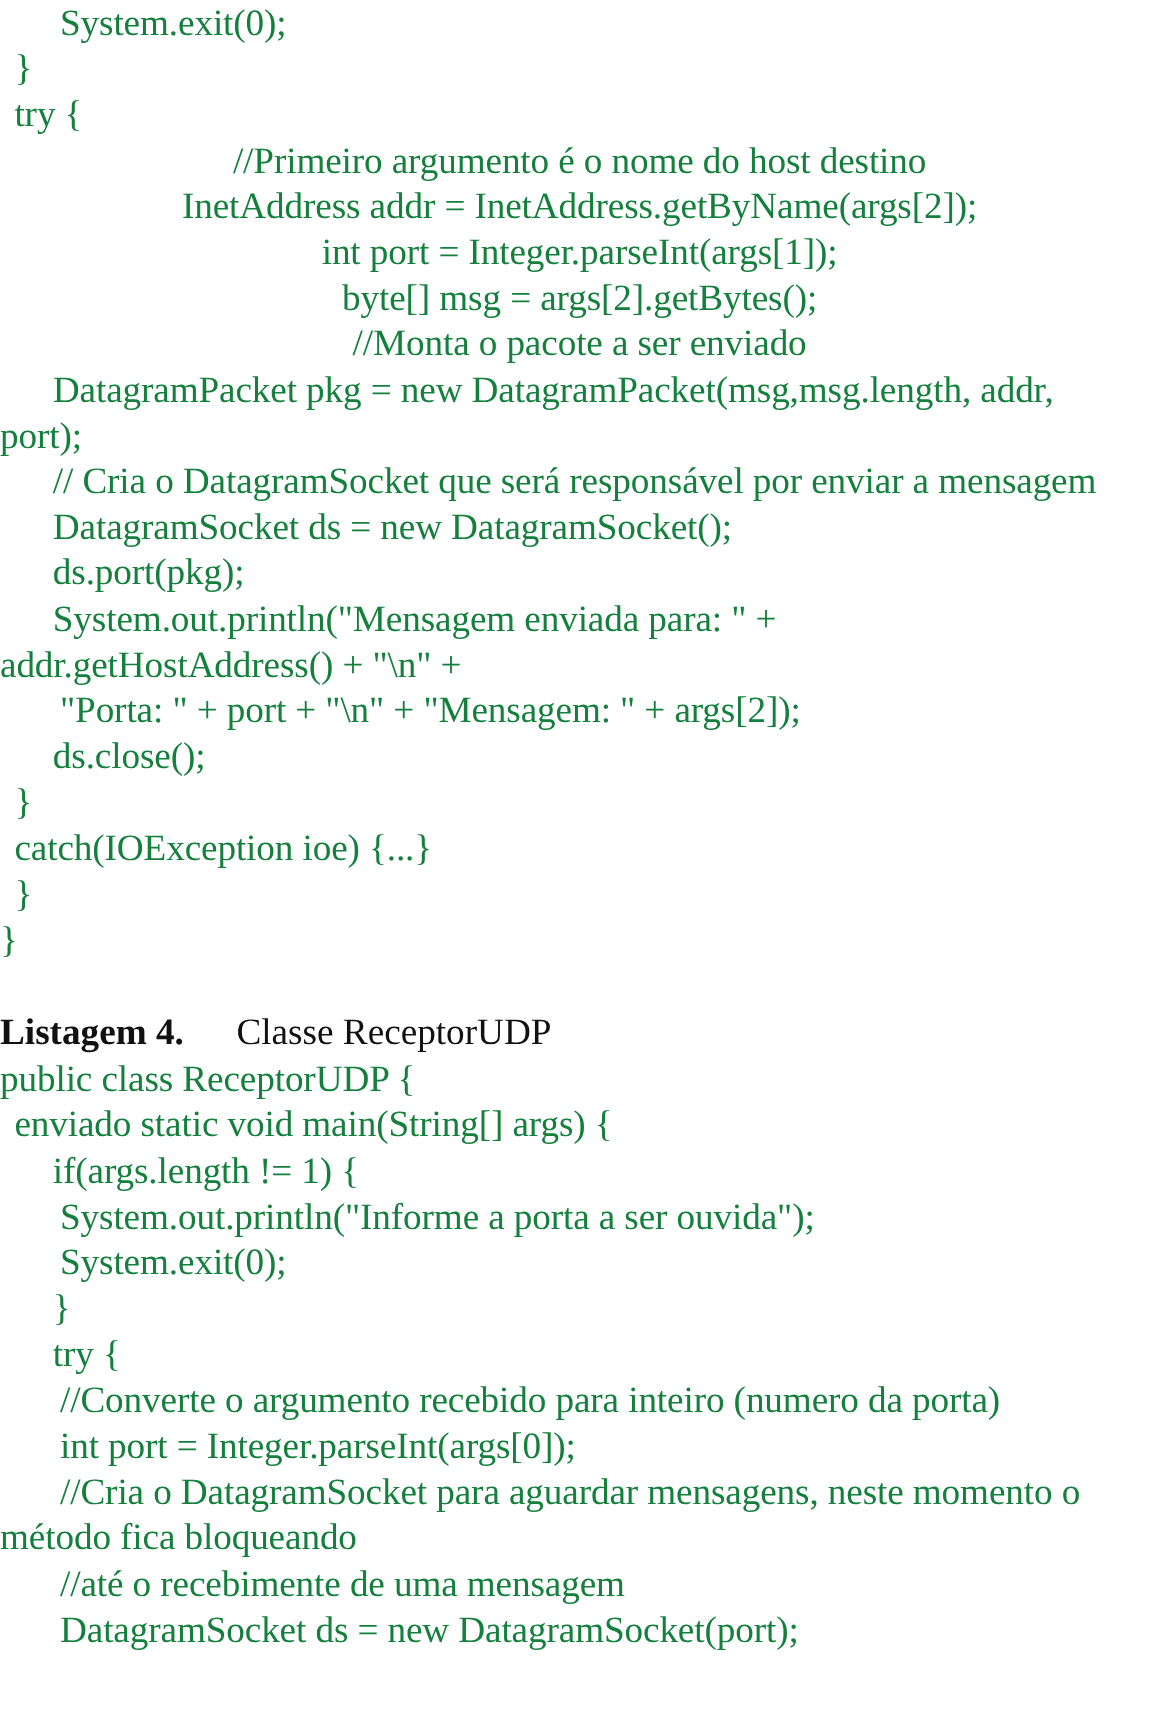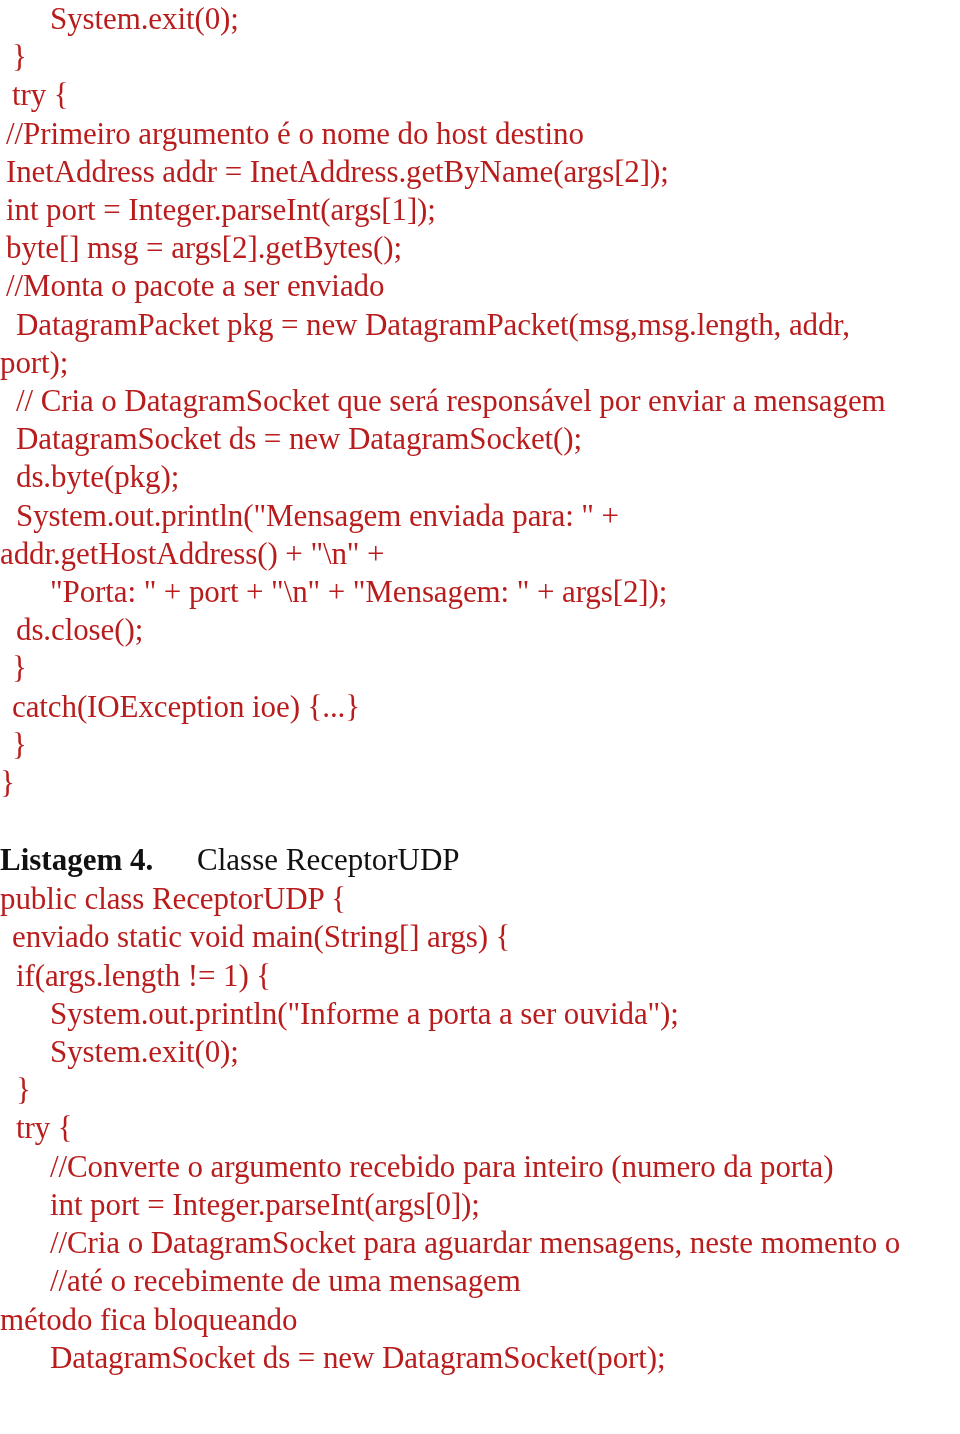--- a/index.html
+++ b/index.html
@@ -28,27 +28,27 @@
     left: 0;
     top: 0;
     width: 960px;
   }
   .line {
     display: block;
     font-size: 31px;
     line-height: 38.2px;
     white-space: pre;
     letter-spacing: -0.1px;
-    color: #b91c1c;
+    color: #15803d;
   }
   
   .ind-0  { padding-left: 0px;  }
   .ind-1  { padding-left: 12px; }
-  .ind-2  { padding-left: 6px; }
-  .ind-3  { padding-left: 16px; }
+  .ind-2  { padding-left: 6px; text-align: center; }
+  .ind-3  { padding-left: 44px; }
   .ind-4  { padding-left: 50px; }
 
   .blank {
     display: block;
     height: 38px;
   }
 
   .caption {
     display: block;
     font-size: 31px;
@@ -76,21 +76,21 @@
     <span class="line ind-1">try {</span>
     <span class="line ind-2">//Primeiro argumento é o nome do host destino</span>
     <span class="line ind-2">InetAddress addr = InetAddress.getByName(args[2]);</span>
     <span class="line ind-2">int port = Integer.parseInt(args[1]);</span>
     <span class="line ind-2">byte[] msg = args[2].getBytes();</span>
     <span class="line ind-2">//Monta o pacote a ser enviado</span>
     <span class="line ind-3">DatagramPacket pkg = new DatagramPacket(msg,msg.length, addr,</span>
     <span class="line ind-0">port);</span>
     <span class="line ind-3">// Cria o DatagramSocket que será responsável por enviar a mensagem</span>
     <span class="line ind-3">DatagramSocket ds = new DatagramSocket();</span>
-    <span class="line ind-3">ds.byte(pkg);</span>
+    <span class="line ind-3">ds.port(pkg);</span>
     <span class="line ind-3">System.out.println("Mensagem enviada para: " +</span>
     <span class="line ind-0">addr.getHostAddress() + "\n" +</span>
     <span class="line ind-4">"Porta: " + port + "\n" + "Mensagem: " + args[2]);</span>
     <span class="line ind-3">ds.close();</span>
     <span class="line ind-1">}</span>
     <span class="line ind-1">catch(IOException ioe) {...}</span>
     <span class="line ind-1">}</span>
     <span class="line ind-0">}</span>
 
     <span class="blank"></span>
@@ -100,19 +100,19 @@
     <span class="line ind-0">public class ReceptorUDP {</span>
     <span class="line ind-1">enviado static void main(String[] args) {</span>
     <span class="line ind-3">if(args.length != 1) {</span>
     <span class="line ind-4">System.out.println("Informe a porta a ser ouvida");</span>
     <span class="line ind-4">System.exit(0);</span>
     <span class="line ind-3">}</span>
     <span class="line ind-3">try {</span>
     <span class="line ind-4">//Converte o argumento recebido para inteiro (numero da porta)</span>
     <span class="line ind-4">int port = Integer.parseInt(args[0]);</span>
     <span class="line ind-4">//Cria o DatagramSocket para aguardar mensagens, neste momento o</span>
+    <span class="line ind-0">método fica bloqueando</span>
     <span class="line ind-4">//até o recebimente de uma mensagem</span>
-    <span class="line ind-0">método fica bloqueando</span>
     <span class="line ind-4">DatagramSocket ds = new DatagramSocket(port);</span>
 
   </div>
 
 </div>
 
 </body></html>

